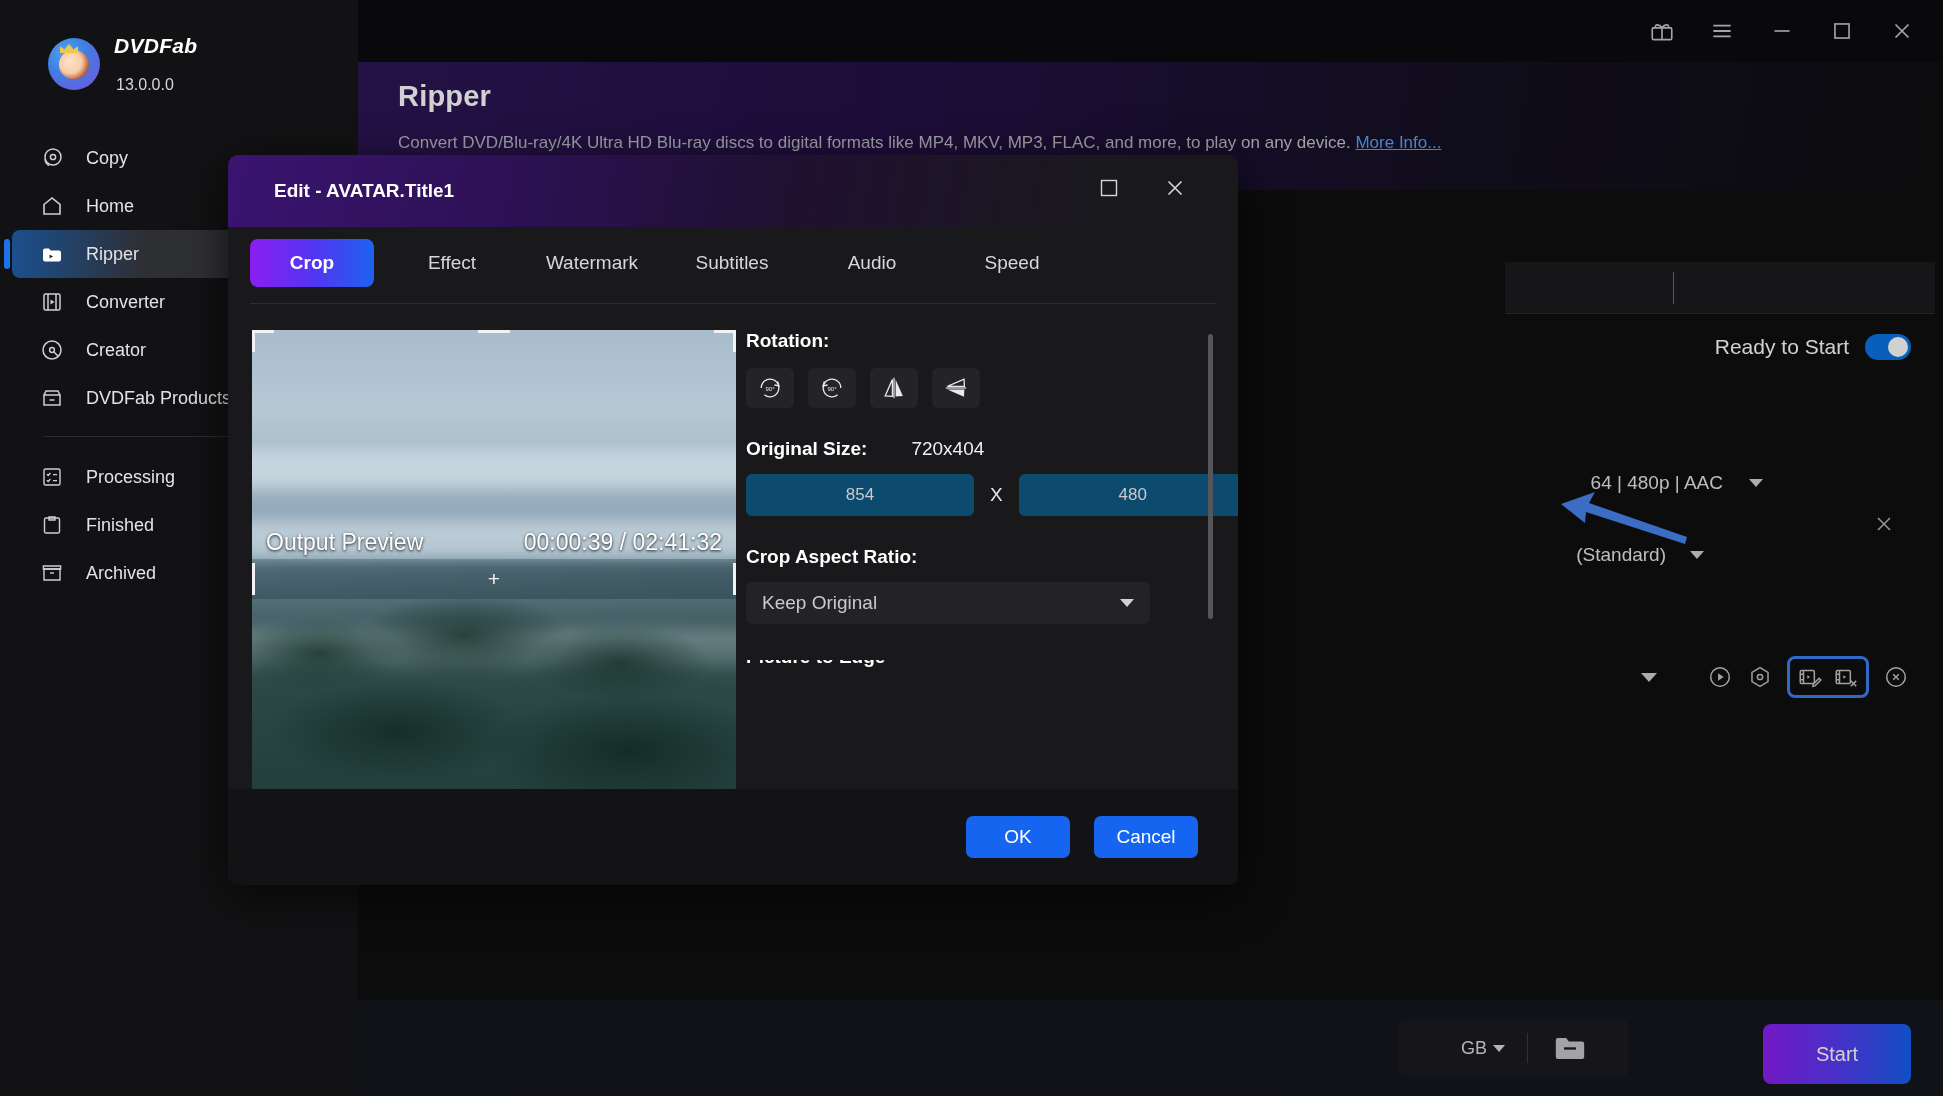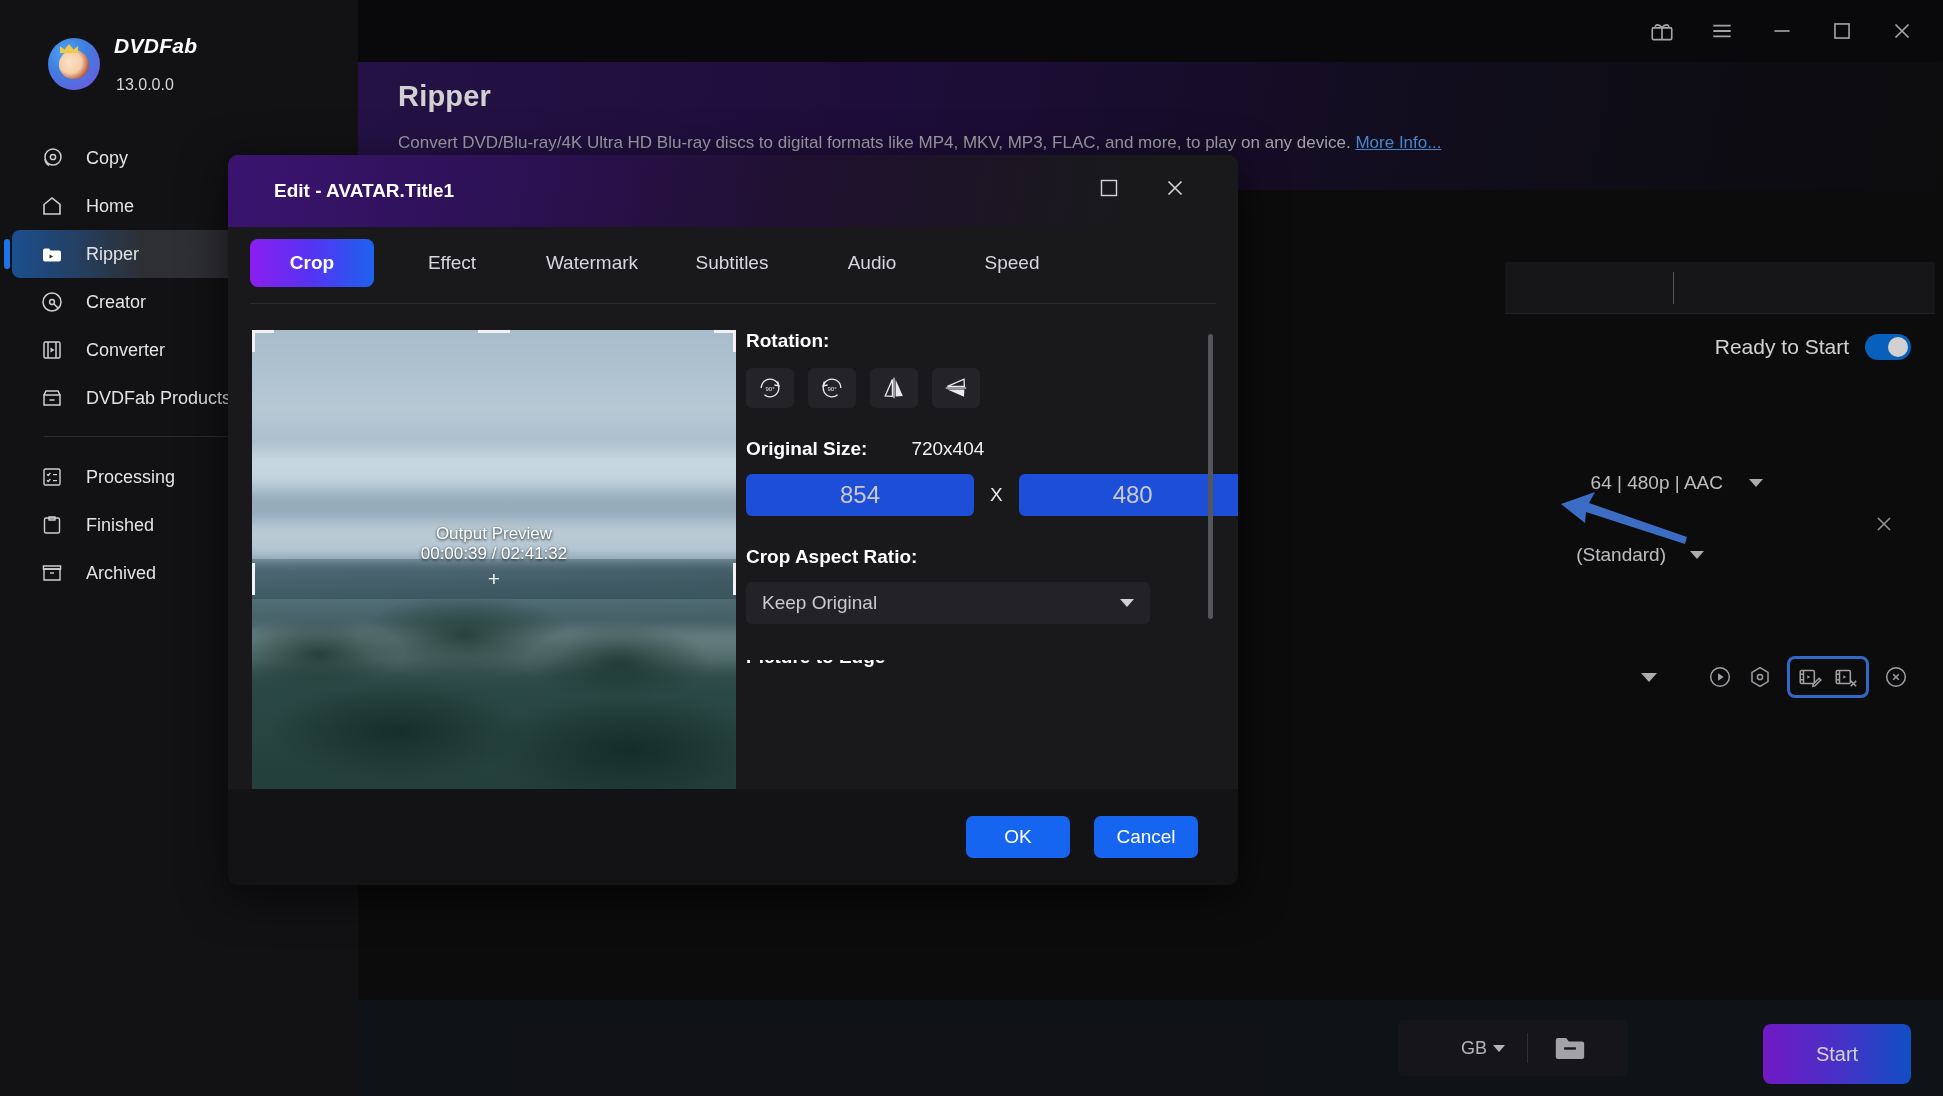--- a/index.html
+++ b/index.html
@@ -155,37 +155,37 @@
       radial-gradient(ellipse 150px 60px at 44% 16%, rgba(26,52,44,.8), transparent 70%),
       radial-gradient(ellipse 130px 55px at 76% 28%, rgba(24,50,42,.8), transparent 70%),
       radial-gradient(ellipse 180px 70px at 30% 58%, rgba(20,44,38,.9), transparent 72%),
       radial-gradient(ellipse 200px 80px at 78% 66%, rgba(18,42,36,.9), transparent 72%),
       linear-gradient(180deg, rgba(120,150,160,.35) 0%, rgba(40,70,66,.85) 40%, rgba(26,52,48,.95) 100%);
   }
   .crop-frame { position:absolute; left: 0; top: 0; right:0; bottom:0; }
   .crop-handle { position:absolute; background:#f2f2f4; }
   .crop-plus { position:absolute; left:50%; top:50%; transform:translate(-50%,-50%); color:#f0f0f2; font-size:21px; }
   .ov-bar { position:absolute; left:0; right:0; top: 194px; height: 36px; display:flex; align-items:center;
-            justify-content:space-between; padding: 0 14px; color:#fff; font-size:17px;
-            text-shadow: 0 1px 3px rgba(0,0,0,.9); flex-direction: column; }
+            justify-content:space-between; padding: 0 14px; color:#fff; font-size:23px;
+            text-shadow: 0 1px 3px rgba(0,0,0,.9); }
 
   .settings { position:relative; flex:1 1 auto; padding-left: 10px; }
   .sc { padding-left: 0; }
   .lbl { font-size: 19px; font-weight: bold; color:#ffffff; }
   .rot-btns { display:flex; gap: 14px; margin-top: 16px; }
   .rot-btn { width: 48px; height: 40px; border-radius: 6px; background:#242428;
              display:flex; align-items:center; justify-content:center; cursor:pointer; color:#eaeaee; }
   .rot-btn svg { width: 26px; height: 26px; display:block; }
   .orig-row { display:flex; align-items:center; gap: 44px; margin-top: 30px; }
   .orig-val { font-size: 19px; color:#f0f0f4; }
   .crop-size-lbl { margin-top: 32px; }
   .crop-inputs { display:flex; align-items:center; gap: 16px; margin-top: 14px; }
   .num-field {
-    width: 228px; height: 42px; background:#1d4ed8; border-radius: 6px; border:none;
-    color:#c9c9cf; font-size: 24px; text-align:center; font-family:"Liberation Sans", sans-serif;
+    width: 228px; height: 42px; background:#0c4a6e; border-radius: 6px; border:none;
+    color:#c9c9cf; font-size: 17px; text-align:center; font-family:"Liberation Sans", sans-serif;
   }
   .x-mark { font-size: 19px; color:#e8e8ec; }
   .car-lbl { margin-top: 30px; }
   .select {
     margin-top: 14px; width: 404px; height: 42px; background:#232327; border-radius:6px;
     display:flex; align-items:center; justify-content:space-between; padding: 0 16px; cursor:pointer;
   }
   .select span { font-size: 19px; color:#c9c9cf; }
   .select .cap { width:0;height:0;border-left:7px solid transparent;border-right:7px solid transparent;border-top:8px solid #d0d0d6; }
   .clipped-lbl { margin-top: 36px; height: 20px; overflow:hidden; }
@@ -244,36 +244,36 @@
             <svg viewBox="0 0 24 24" fill="currentColor">
               <path d="M3 8.5a2 2 0 0 1 2-2h4l1.6 2H19a2 2 0 0 1 2 2v7a2 2 0 0 1-2 2H5a2 2 0 0 1-2-2z"></path>
               <path d="M9.5 12.5v4l3.6-2z" fill="#2a2a2e"></path>
             </svg>
           </span>
         <span>Ripper</span>
       </div>
       <div class="nav-item">
         <span class="ico">
             <svg viewBox="0 0 24 24" fill="none" stroke="currentColor" stroke-width="1.5">
+              <rect x="4" y="4" width="16" height="16" rx="1.5"></rect>
+              <path d="M8 4v16M16 4v16"></path>
+              <path d="M10.5 9.5v5l4-2.5z" fill="currentColor" stroke="none"></path>
+            </svg>
+          </span>
+        <span>Converter</span>
+      </div>
+      <div class="nav-item">
+        <span class="ico">
+            <svg viewBox="0 0 24 24" fill="none" stroke="currentColor" stroke-width="1.5">
               <circle cx="12" cy="12" r="9"></circle>
               <circle cx="12" cy="12" r="2.4"></circle>
               <path d="M14 14l4.5 4.5"></path>
             </svg>
           </span>
         <span>Creator</span>
-      </div>
-      <div class="nav-item">
-        <span class="ico">
-            <svg viewBox="0 0 24 24" fill="none" stroke="currentColor" stroke-width="1.5">
-              <rect x="4" y="4" width="16" height="16" rx="1.5"></rect>
-              <path d="M8 4v16M16 4v16"></path>
-              <path d="M10.5 9.5v5l4-2.5z" fill="currentColor" stroke="none"></path>
-            </svg>
-          </span>
-        <span>Converter</span>
       </div>
       <div class="nav-item">
         <span class="ico">
             <svg viewBox="0 0 24 24" fill="none" stroke="currentColor" stroke-width="1.5">
               <path d="M4 9h16v10H4z"></path>
               <path d="M4 9l2-4h12l2 4"></path>
               <path d="M9.5 14h5"></path>
             </svg>
           </span>
         <span>DVDFab Products</span>

